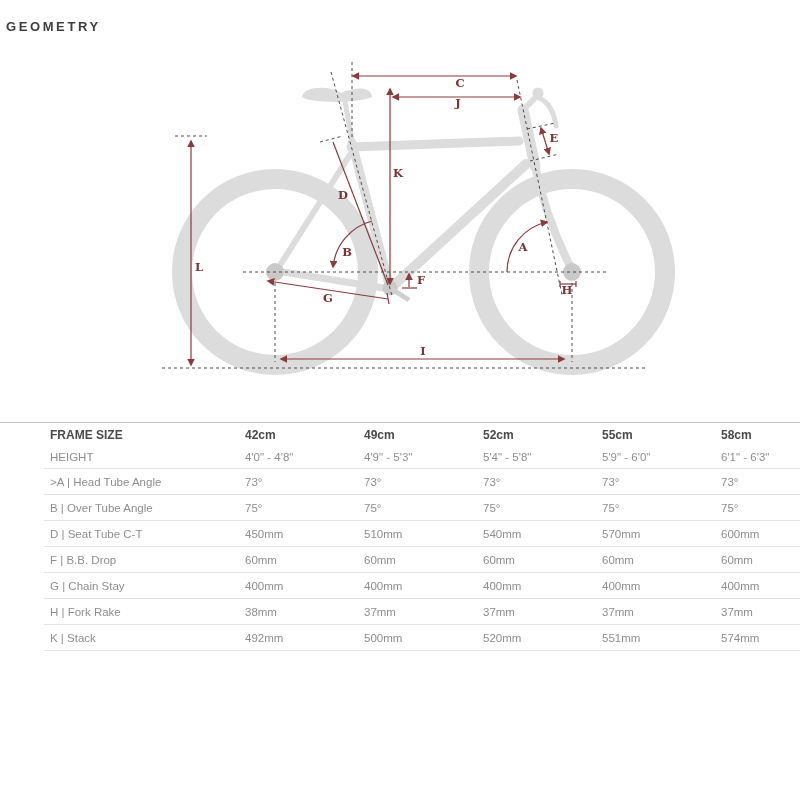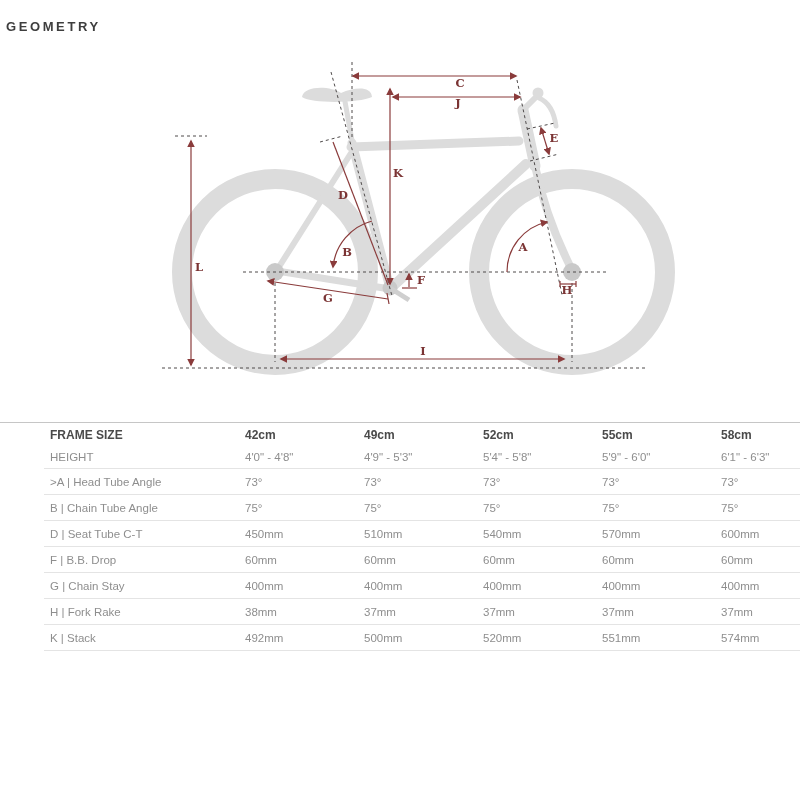--- a/index.html
+++ b/index.html
@@ -131,21 +131,21 @@
     </div>
     <div class="trow r-data sep">
       <div class="tlabel">&gt;A | Head Tube Angle</div>
       <div class="tcell">73°</div>
       <div class="tcell">73°</div>
       <div class="tcell">73°</div>
       <div class="tcell">73°</div>
       <div class="tcell">73°</div>
     </div>
     <div class="trow r-data sep">
-      <div class="tlabel">B | Chain Tube Angle</div>
+      <div class="tlabel">B | Over Tube Angle</div>
       <div class="tcell">75°</div>
       <div class="tcell">75°</div>
       <div class="tcell">75°</div>
       <div class="tcell">75°</div>
       <div class="tcell">75°</div>
     </div>
     <div class="trow r-data sep">
       <div class="tlabel">D | Seat Tube C-T</div>
       <div class="tcell">450mm</div>
       <div class="tcell">510mm</div>

